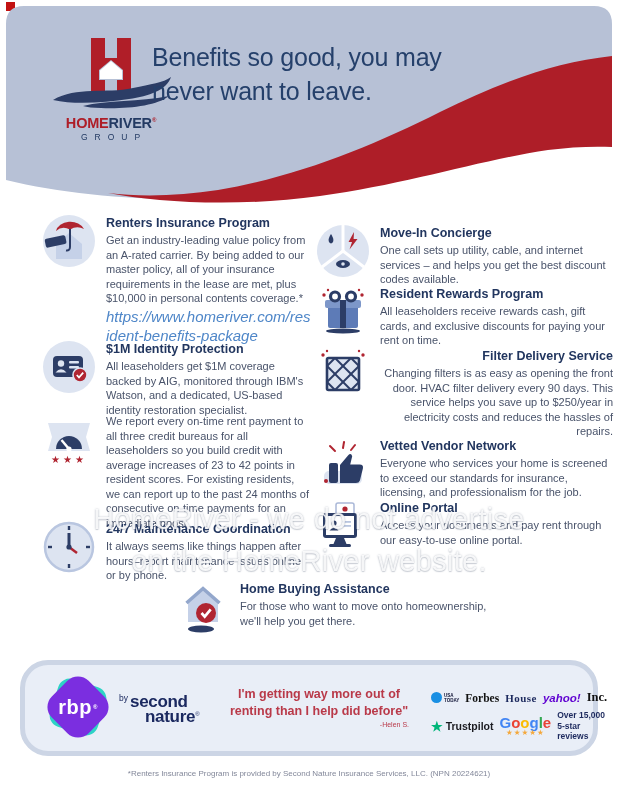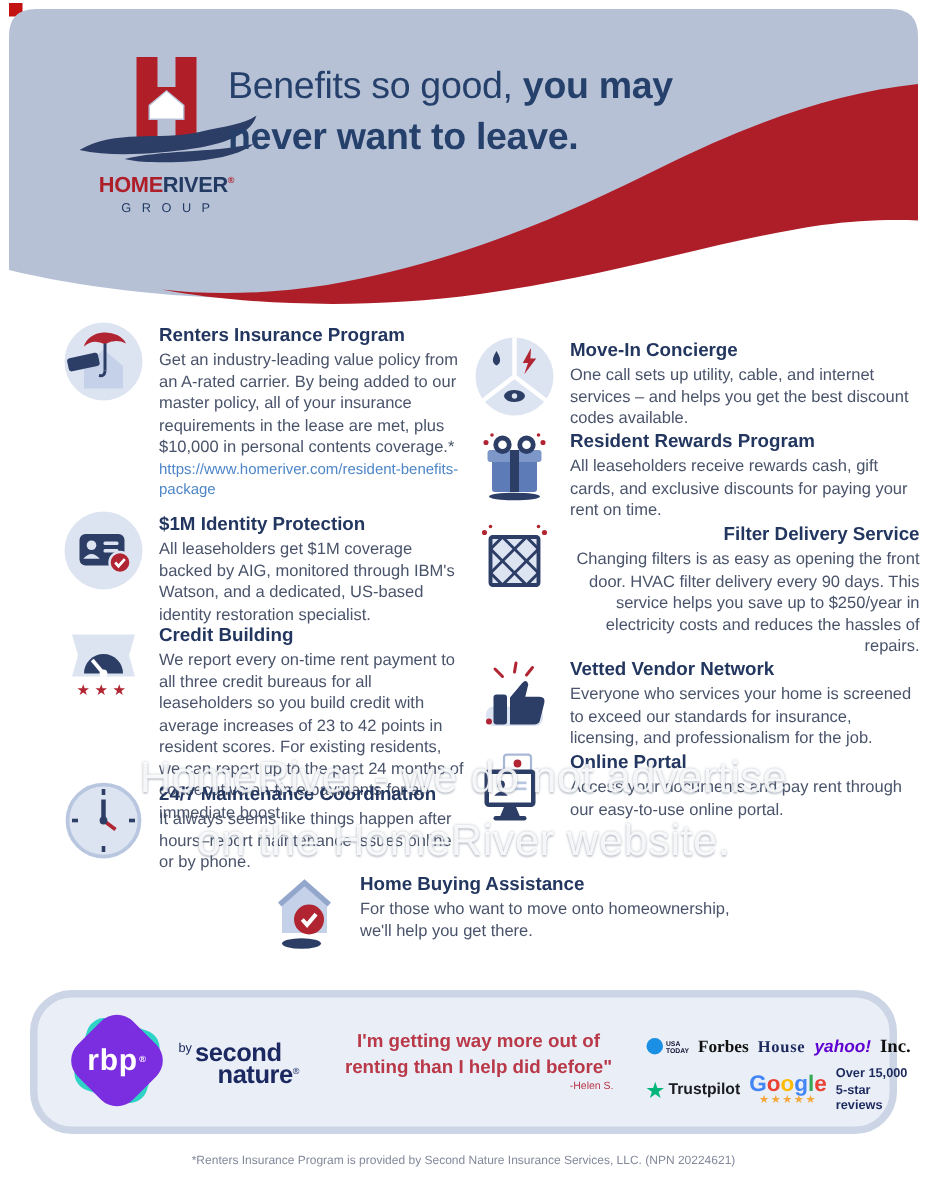--- a/index.html
+++ b/index.html
@@ -14,31 +14,31 @@
   .logo-block{position:absolute;left:46px;top:34px;width:130px;text-align:center;}
   .logo-text{font-weight:700;font-size:14.5px;letter-spacing:-0.2px;line-height:13px;margin-top:-4px;}
   .logo-home{color:#ae1e28;}
   .logo-river{color:#233a63;}
   .logo-reg{color:#ae1e28;font-size:6px;vertical-align:super;}
   .logo-group{color:#233a63;font-size:8.5px;letter-spacing:7px;margin-top:2px;padding-left:6px;}
   .header-title{
     position:absolute;left:152px;top:40px;font-size:25px;line-height:34px;
     color:#25406b;letter-spacing:-0.2px;
   }
-  .header-title b{font-weight:700;}
+  .header-title b{font-weight:400;}
   .t-reg{font-weight:400;}
   
   .benefit{position:absolute;display:flex;gap:10px;}
   .b-icon{flex:0 0 54px;height:54px;}
   .b-text.narrow{width:205px;}
   .b-text.wide{width:233px;}
   .b-text.center{width:265px;}
   .b-title{font-size:12.5px;font-weight:700;color:#22365f;margin:2px 0 3px;}
   .b-body{font-size:11px;color:#49536a;line-height:1.32;}
-  .b-link{display:block;color:#4e86c8;font-size:10px;line-height:1.32;text-decoration:none;overflow-wrap:anywhere;margin-top:1px;}
+  .b-link{display:block;color:#4e86c8;font-size:15px;line-height:1.32;text-decoration:none;overflow-wrap:anywhere;margin-top:1px;font-style:italic;}
   
   .watermark{
     position:absolute;left:0;right:0;top:499px;z-index:6;text-align:center;
     font-size:29px;line-height:41.5px;color:rgba(255,255,255,0.87);
     text-shadow:0 0 2px rgba(105,115,135,0.45), 0 1px 1px rgba(105,115,135,0.25);
     letter-spacing:0.3px;pointer-events:none;font-weight:400;
   }
   
   .banner{
     position:absolute;left:20px;top:660px;width:578px;height:96px;box-sizing:border-box;
@@ -151,21 +151,20 @@
       <path d="M6 9 L48 9 L44 23 L48 37 L6 37 L10 23 Z" fill="#dde4f1"></path>
       <path d="M14 35 a13 13 0 0 1 26 0 z" fill="#2c3d66"></path>
       <line x1="27" y1="35" x2="19.5" y2="26" stroke="#fff" stroke-width="2.5"></line>
       <circle cx="27" cy="35" r="2.6" fill="#fff"></circle>
       <text class="star" x="9" y="49" font-size="10" fill="#b02531">★</text>
       <text class="star" x="21" y="49" font-size="10" fill="#b02531">★</text>
       <text class="star" x="33" y="49" font-size="10" fill="#b02531">★</text>
     </svg>
   </div>
   <div class="b-text narrow">
-    <div class="b-title">Credit Building</div>
     <div class="b-body">We report every on-time rent payment to all three credit bureaus for all leaseholders so you build credit with average increases of 23 to 42 points in resident scores. For existing residents, we can report up to the past 24 months of consecutive on-time payments for an immediate boost.</div>
   </div>
 </div>
 
 <div class="benefit" style="left:42px;top:520px;">
   <div class="b-icon">
     <svg viewBox="0 0 54 54" width="54" height="54">
       <circle cx="27" cy="27" r="24" fill="#dde4f1" stroke="#b9c6e0" stroke-width="2.5"></circle>
       <rect x="25.8" y="6" width="2.4" height="4" fill="#2c3d66"></rect>
       <rect x="25.8" y="44" width="2.4" height="4" fill="#2c3d66"></rect>

